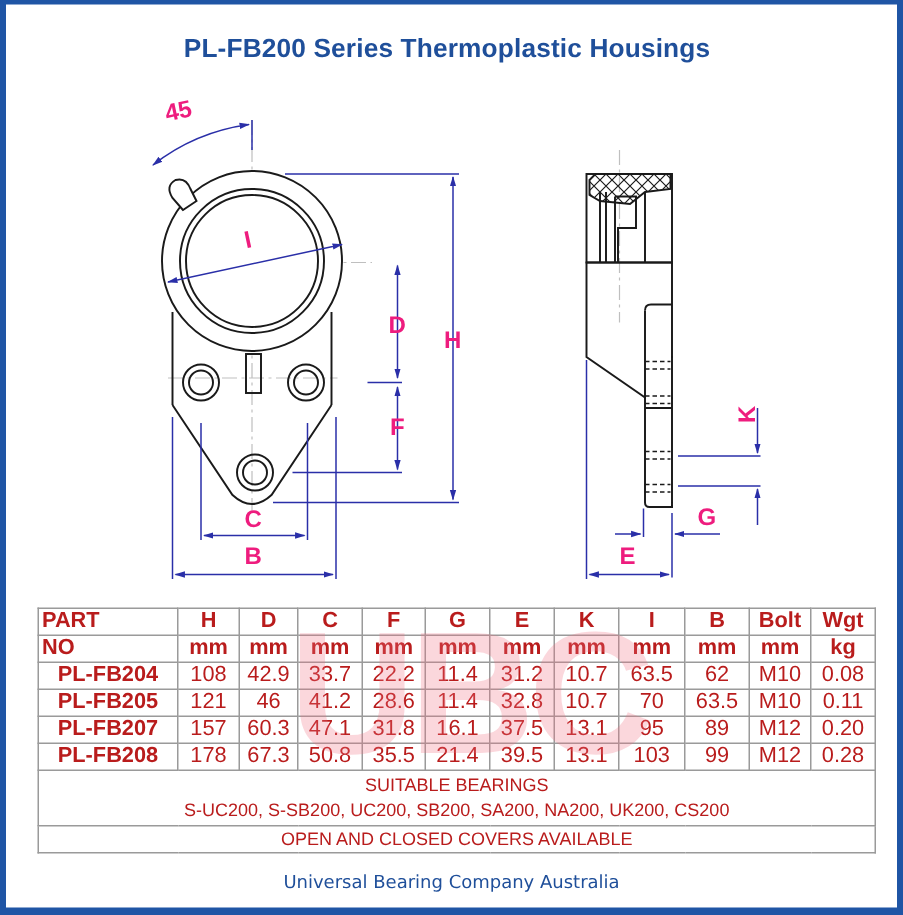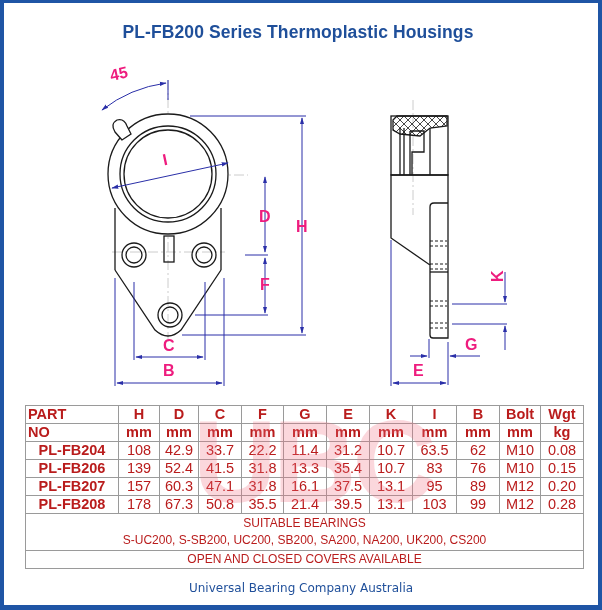--- a/index.html
+++ b/index.html
@@ -205,32 +205,32 @@
       <td>22.2</td>
       <td>11.4</td>
       <td>31.2</td>
       <td>10.7</td>
       <td>63.5</td>
       <td>62</td>
       <td>M10</td>
       <td>0.08</td>
     </tr>
     <tr>
-      <td class="part">PL-FB206</td>
-      <td>139</td>
-      <td>52.4</td>
-      <td>41.5</td>
-      <td>31.8</td>
-      <td>13.3</td>
-      <td>35.4</td>
+      <td class="part">PL-FB205</td>
+      <td>121</td>
+      <td>46</td>
+      <td>41.2</td>
+      <td>28.6</td>
+      <td>11.4</td>
+      <td>32.8</td>
       <td>10.7</td>
-      <td>83</td>
-      <td>76</td>
+      <td>70</td>
+      <td>63.5</td>
       <td>M10</td>
-      <td>0.15</td>
+      <td>0.11</td>
     </tr>
     <tr>
       <td class="part">PL-FB207</td>
       <td>157</td>
       <td>60.3</td>
       <td>47.1</td>
       <td>31.8</td>
       <td>16.1</td>
       <td>37.5</td>
       <td>13.1</td>

